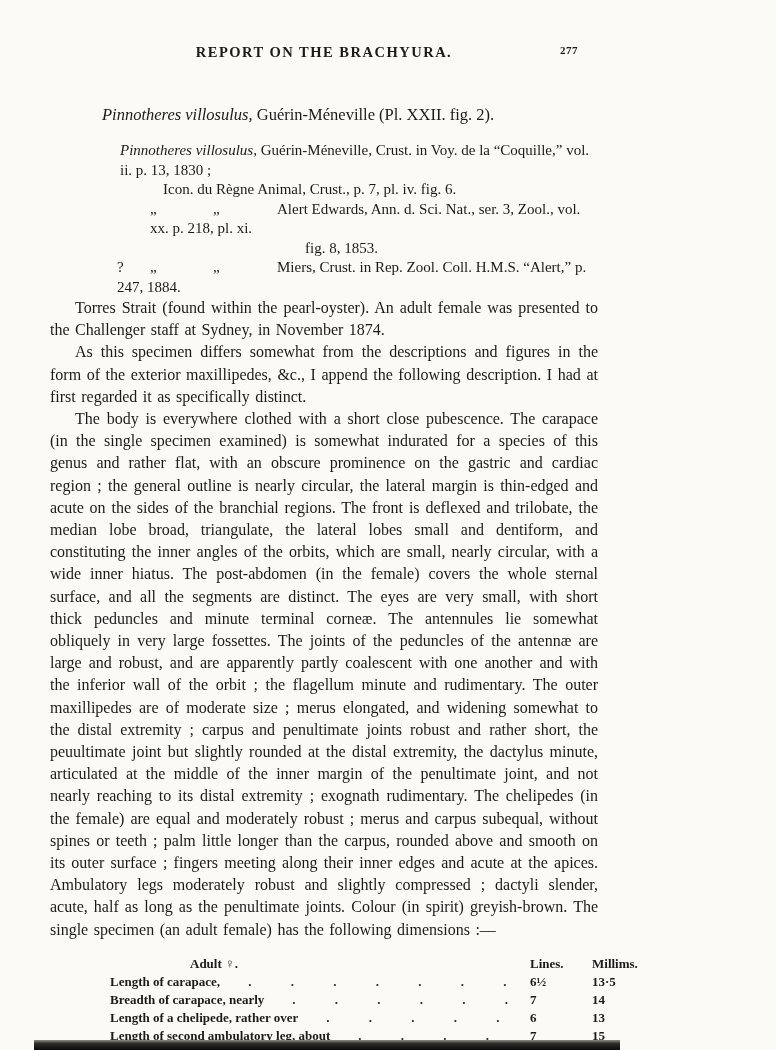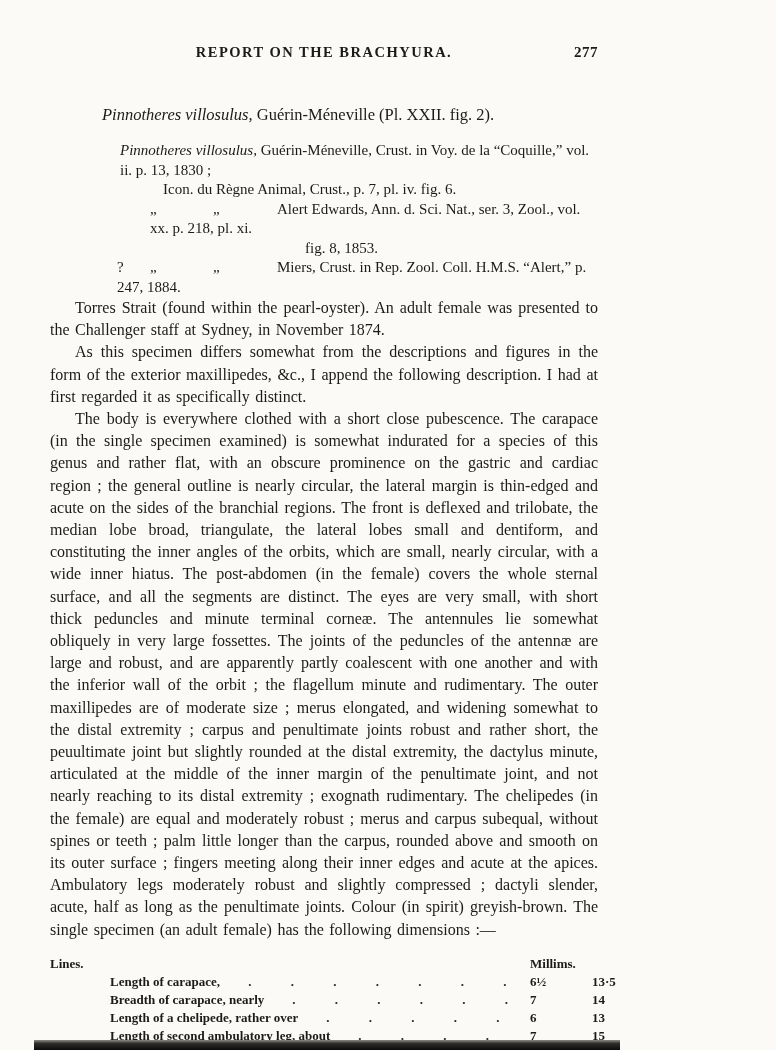--- a/index.html
+++ b/index.html
@@ -22,24 +22,24 @@
   
   .running-head {
     position: relative;
     text-align: center;
     font-weight: bold;
     font-size: 14.5px;
     letter-spacing: 1.5px;
   }
   .running-head .page-num {
     position: absolute;
-    right: 0;
+    right: 20px;
     top: 0;
     letter-spacing: 0.5px;
-    font-size: 15px;
+    font-size: 11px;
   }
   
   .species-title {
     margin: 44px 0 16px 52px;
     font-size: 16.5px;
   }
   .italic { font-style: italic; }
   
   .synonymy {
     font-size: 15px;
@@ -122,20 +122,21 @@
       <span class="syn-prefix">?</span><span class="syn-ditto">„</span><span class="syn-ditto2">„</span><span>Miers, Crust. in Rep. Zool. Coll. H.M.S. “Alert,” p. 247, 1884.</span>
     </div>
   </div>
 
   <p class="body-para">Torres Strait (found within the pearl-oyster).  An adult female was presented to the Challenger staff at Sydney, in November 1874.</p>
   <p class="body-para">As this specimen differs somewhat from the descriptions and figures in the form of the exterior maxillipedes, &amp;c., I append the following description.  I had at first regarded it as specifically distinct.</p>
   <p class="body-para">The body is everywhere clothed with a short close pubescence.  The carapace (in the single specimen examined) is somewhat indurated for a species of this genus and rather flat, with an obscure prominence on the gastric and cardiac region ; the general outline is nearly circular, the lateral margin is thin-edged and acute on the sides of the branchial regions.  The front is deflexed and trilobate, the median lobe broad, triangulate, the lateral lobes small and dentiform, and constituting the inner angles of the orbits, which are small, nearly circular, with a wide inner hiatus.  The post-abdomen (in the female) covers the whole sternal surface, and all the segments are distinct.  The eyes are very small, with short thick peduncles and minute terminal corneæ.  The antennules lie somewhat obliquely in very large fossettes.  The joints of the peduncles of the antennæ are large and robust, and are apparently partly coalescent with one another and with the inferior wall of the orbit ; the flagellum minute and rudimentary.  The outer maxillipedes are of moderate size ; merus elongated, and widening somewhat to the distal extremity ; carpus and penultimate joints robust and rather short, the peuultimate joint but slightly rounded at the distal extremity, the dactylus minute, articulated at the middle of the inner margin of the penultimate joint, and not nearly reaching to its distal extremity ; exognath rudimentary.  The chelipedes (in the female) are equal and moderately robust ; merus and carpus subequal, without spines or teeth ; palm little longer than the carpus, rounded above and smooth on its outer surface ; fingers meeting along their inner edges and acute at the apices.  Ambulatory legs moderately robust and slightly compressed ; dactyli slender, acute, half as long as the penultimate joints.  Colour (in spirit) greyish-brown.  The single specimen (an adult female) has the following dimensions :—</p>
 
   <div class="dims">
     <div class="dims-row dims-head">
+      <span class="dims-label">Adult ♀.</span>
       <span class="dims-col">Lines.</span>
       <span class="dims-col">Millims.</span>
     </div>
 
     <div class="dims-row">
       <span class="dims-label"><span>Length of carapace,</span><span class="dots">. . . . . . .</span></span>
       <span class="dims-val">6½</span>
       <span class="dims-val">13·5</span>
     </div>
 

